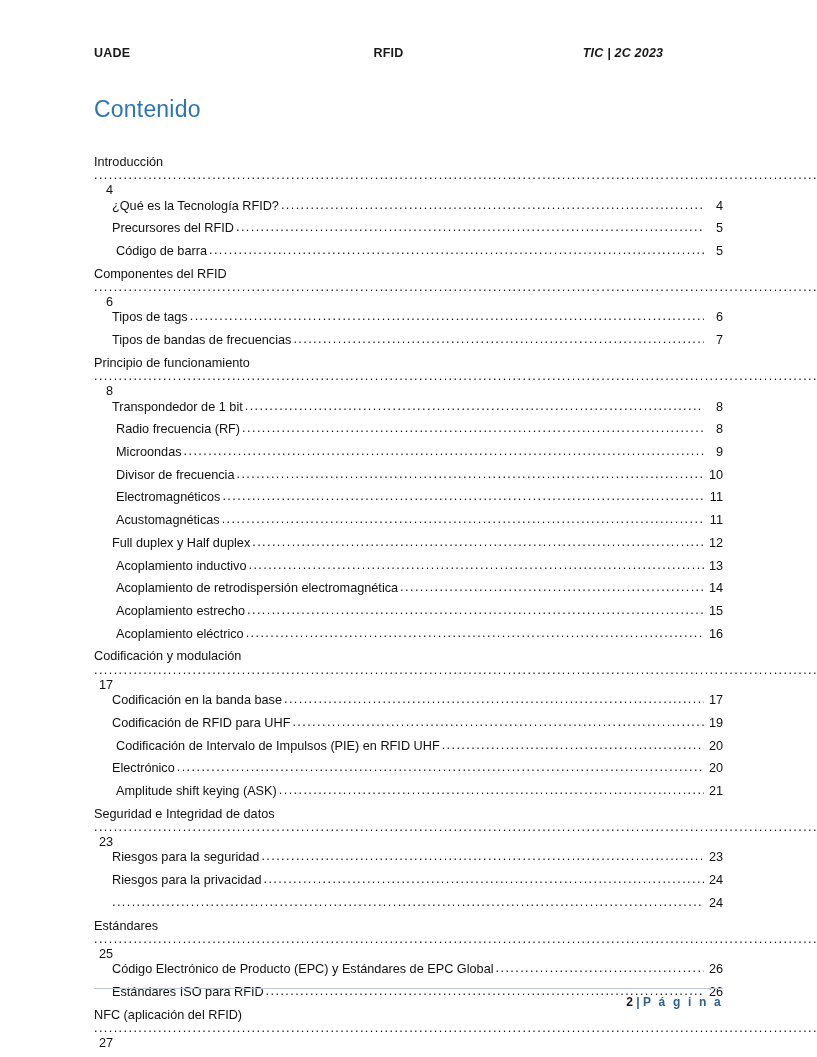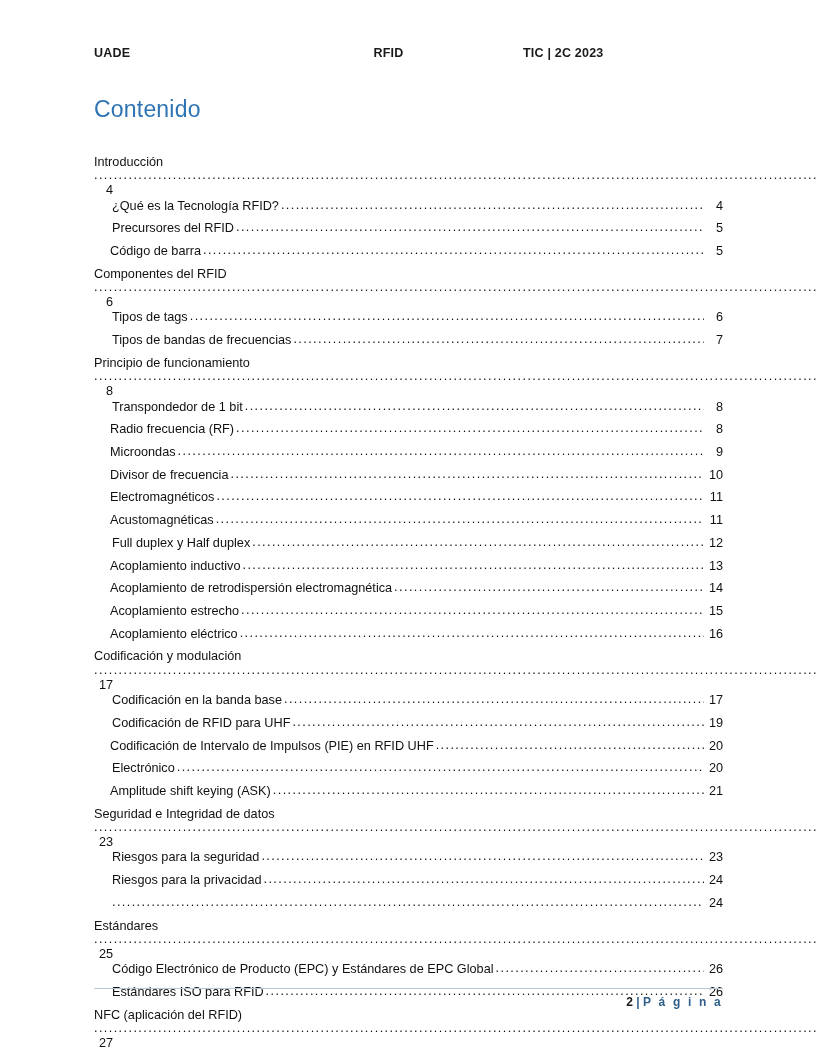--- a/index.html
+++ b/index.html
@@ -28,21 +28,21 @@
     justify-content: space-between;
     align-items: baseline;
     font-size: 12.5px;
     font-weight: bold;
     color: #1a1a1a;
     letter-spacing: 0.2px;
     margin-bottom: 0;
   }
   .doc-header .h-left { width: 200px; text-align: left; }
   .doc-header .h-center { flex: 1; text-align: center; margin-left: -40px;}
-  .doc-header .h-right { width: 200px; text-align: left; }
+  .doc-header .h-right { width: 200px; text-align: center; font-style: italic; }
 
   
   .toc-title {
     margin-top: 36px;
     margin-bottom: 32px;
     font-size: 23px;
     font-weight: normal;
     color: #2e74b5;
     letter-spacing: 0.2px;
   }
@@ -74,21 +74,21 @@
   }
   .toc-entry .page-no {
     flex: 0 0 auto;
     padding-left: 3px;
     text-align: right;
     min-width: 16px;
   }
   
   .lvl1 { margin-left: 0px;  margin-top: 8.5px; flex-direction: column; }
   .lvl2 { margin-left: 18px; margin-top: 8.5px; }
-  .lvl3 { margin-left: 16px; margin-top: 8.5px; }
+  .lvl3 { margin-left: 22px; margin-top: 8.5px; }
   .tight { margin-top: 1px; }
 
   
   .doc-footer {
     position: absolute;
     left: 94px;
     right: 94px;
     bottom: 48px;
   }
   .footer-rule {

